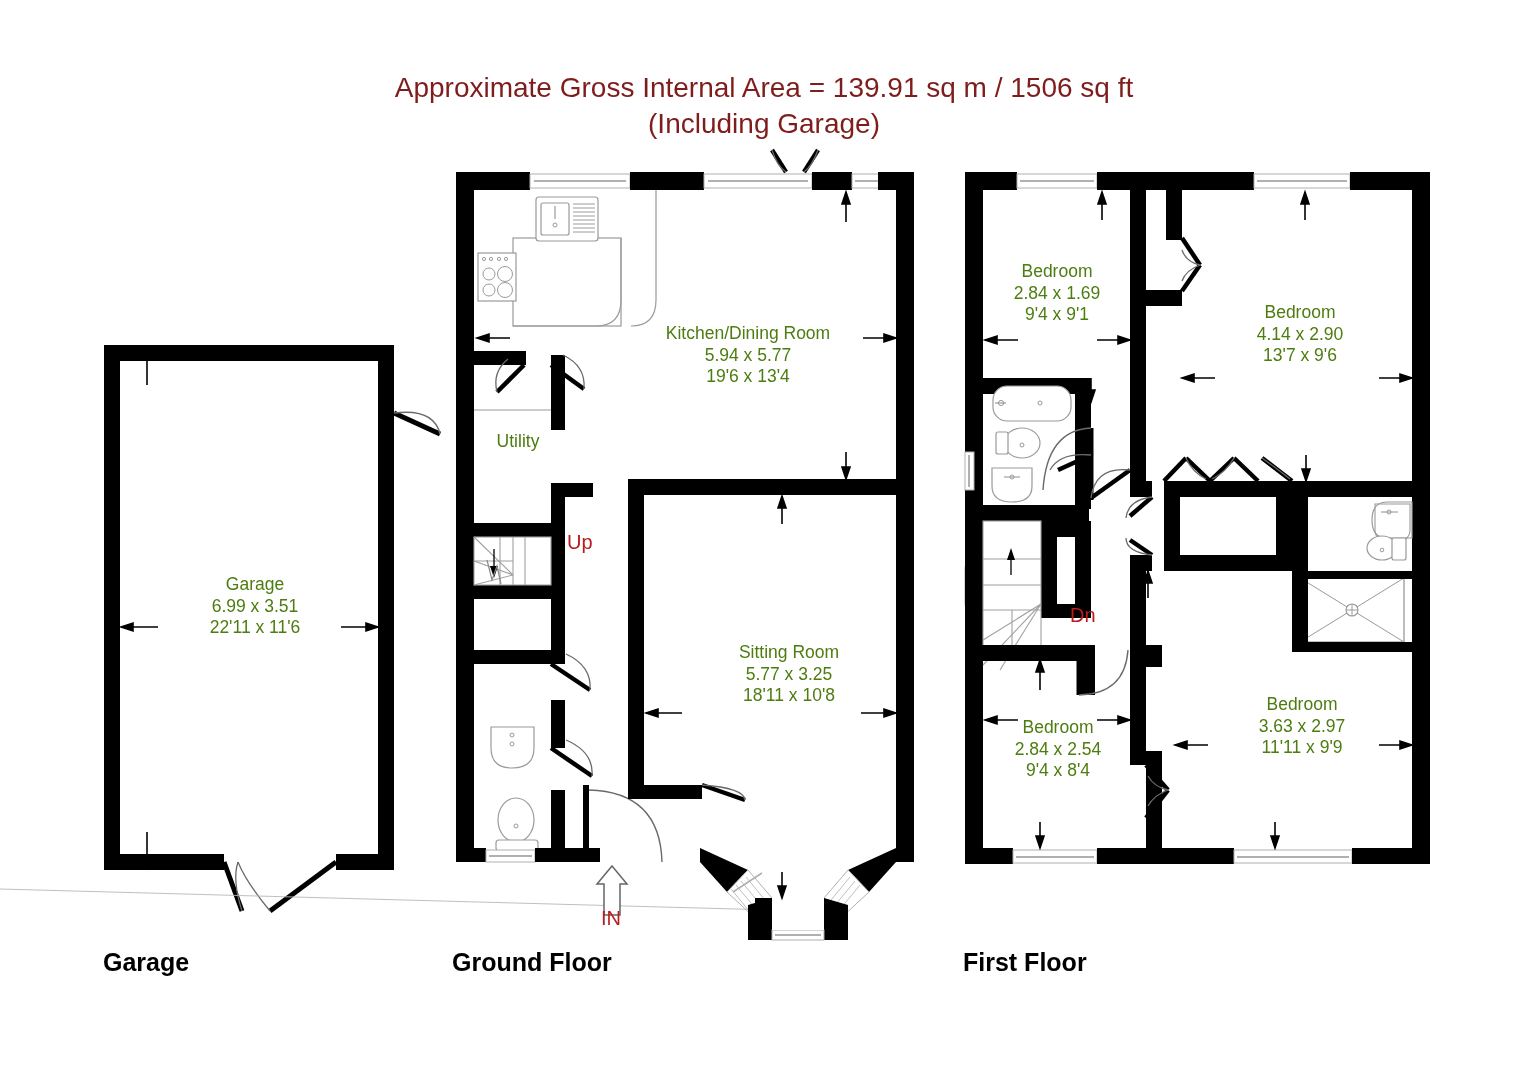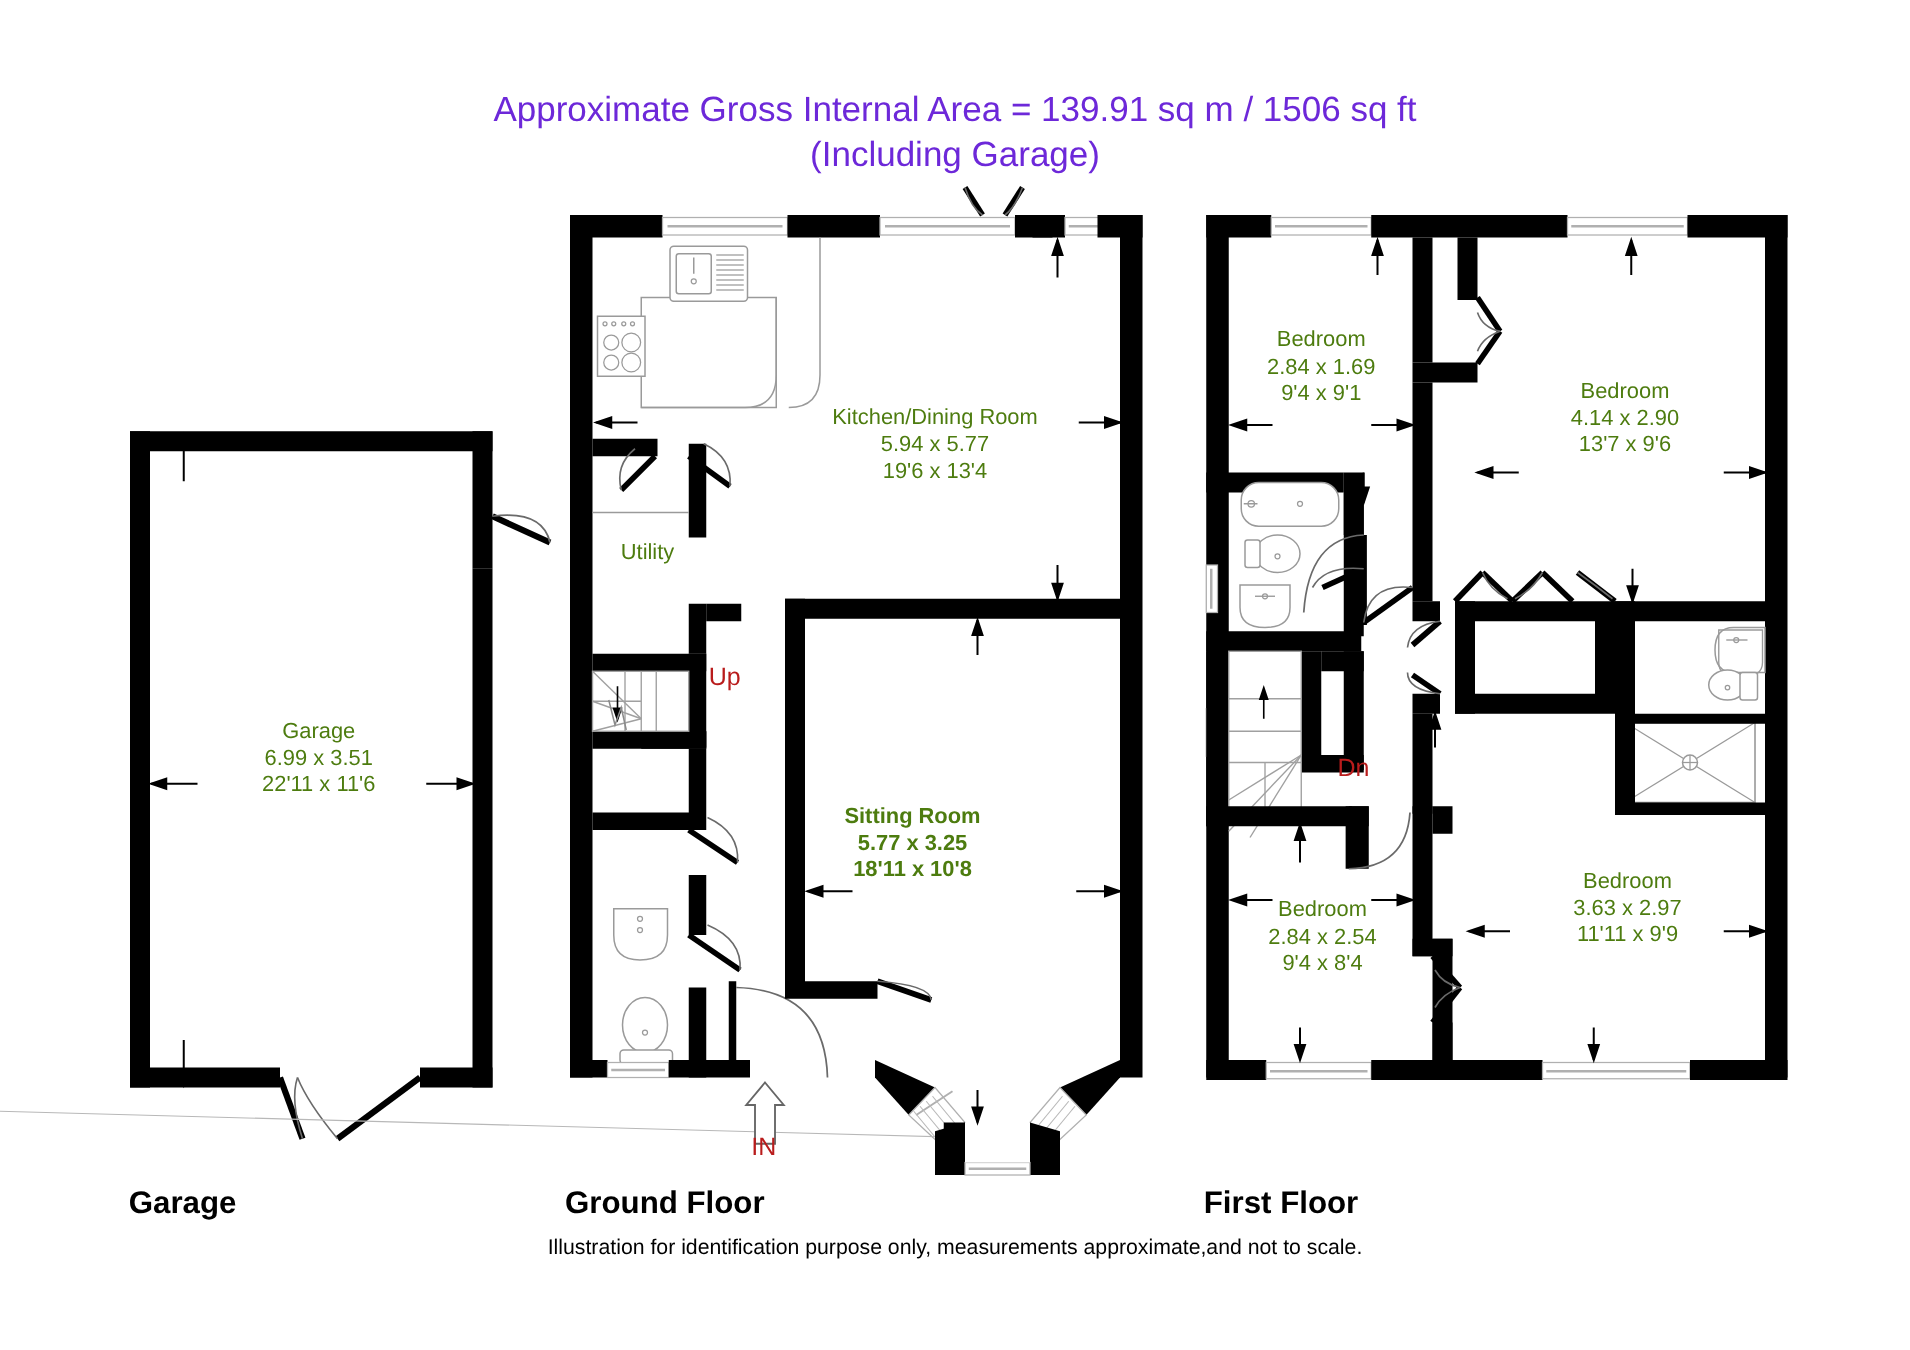--- a/index.html
+++ b/index.html
@@ -1,20 +1,20 @@
 <!DOCTYPE html>
 <html><head>
 <meta charset="utf-8">
 <style>
   html,body{margin:0;padding:0;background:#ffffff;}
   body{width:1528px;height:1080px;overflow:hidden;
        font-family:"Liberation Sans","DejaVu Sans",sans-serif;color:#000;}
   #page{position:relative;width:1528px;height:1080px;background:#fff;}
 
-  .title{position:absolute;left:0;right:0;text-align:center;font-size:28px;line-height:36px;color:#6d28d9;}
+  .title{position:absolute;left:0;right:0;text-align:center;font-size:28px;line-height:36px;color:#7f1d1d;}
   #title-line1{top:70px;}
   #title-line2{top:106px;}
 
   .floor-label{position:absolute;font-size:25px;font-weight:bold;color:#000;white-space:nowrap;}
   #label-garage{left:103px;top:948px;}
   #label-ground{left:452px;top:948px;}
   #label-first{left:963px;top:948px;}
 
   .footer{position:absolute;left:0;right:0;top:988px;text-align:center;font-size:17px;color:#000;}
 
@@ -416,21 +416,21 @@
     <span class="n">6.99 x 3.51</span>
     <span class="n">22'11 x 11'6</span>
   </div>
 
   <div class="rmlabel" style="left:615px;top:323px;width:266px;">
     <span class="n">Kitchen/Dining Room</span>
     <span class="n">5.94 x 5.77</span>
     <span class="n">19'6 x 13'4</span>
   </div>
 
-  <div class="rmlabel" style="left:627px;top:642px;width:206px;font-weight:bold;">
+  <div class="rmlabel" style="left:686px;top:642px;width:206px;">
     <span class="n">Sitting Room</span>
     <span class="n">5.77 x 3.25</span>
     <span class="n">18'11 x 10'8</span>
   </div>
 
   <div class="rmlabel" style="left:463px;top:431px;width:110px;">
     <span class="n">Utility</span>
   </div>
 
   <div class="dirlabel" style="left:567px;top:531px;">Up</div>
@@ -458,15 +458,14 @@
   <div class="rmlabel" style="left:1232px;top:694px;width:140px;">
     <span class="n">Bedroom</span>
     <span class="n">3.63 x 2.97</span>
     <span class="n">11'11 x 9'9</span>
   </div>
 
   <div class="floor-label" id="label-garage">Garage</div>
   <div class="floor-label" id="label-ground">Ground Floor</div>
   <div class="floor-label" id="label-first">First Floor</div>
 
-  <div class="footer">Illustration for identification purpose only, measurements approximate,and not to scale.</div>
 
 </div>
 
 </body></html>

